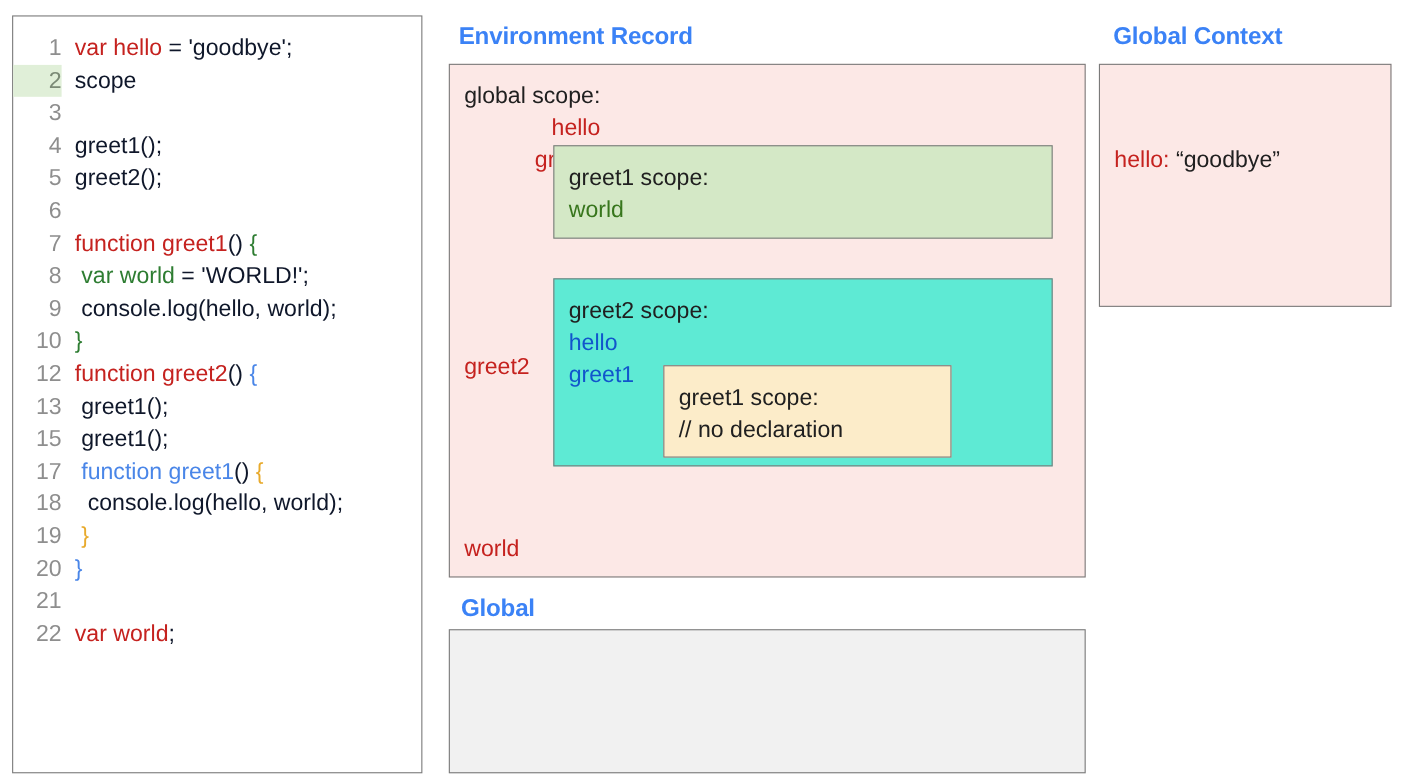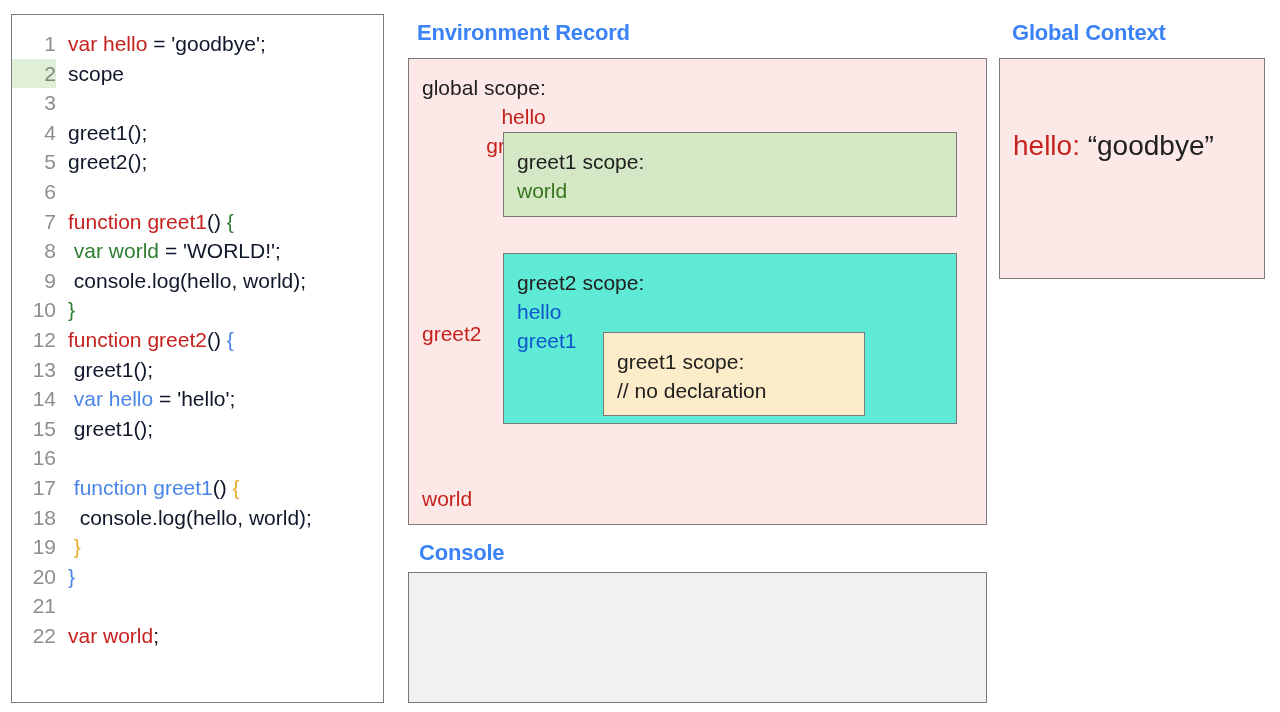--- a/index.html
+++ b/index.html
@@ -161,21 +161,21 @@
     width: 266px;
     height: 221px;
     box-sizing: border-box;
     background: #fce8e6;
     border: 1.5px solid #7a7a7a;
   }
   #global-context .gc-lines {
     position: absolute;
     left: 13px;
     top: 14px;
-    font-size: 28px;
+    font-size: 21px;
     line-height: 29px;
     white-space: pre;
   }
 
   
   #console-panel {
     position: absolute;
     left: 408px;
     top: 572px;
     width: 579px;
@@ -201,23 +201,21 @@
       <div class="code-line"><span class="ln">3</span><span class="code-text"><span class="t-black"></span></span></div>
       <div class="code-line"><span class="ln">4</span><span class="code-text"><span class="t-black">greet1();</span></span></div>
       <div class="code-line"><span class="ln">5</span><span class="code-text"><span class="t-black">greet2();</span></span></div>
       <div class="code-line"><span class="ln">6</span><span class="code-text"><span class="t-black"></span></span></div>
       <div class="code-line"><span class="ln">7</span><span class="code-text"><span class="t-red">function greet1</span><span class="t-black">() </span><span class="t-green">{</span></span></div>
       <div class="code-line"><span class="ln">8</span><span class="code-text"><span class="t-black"> </span><span class="t-green">var world</span><span class="t-black"> = 'WORLD!';</span></span></div>
       <div class="code-line"><span class="ln">9</span><span class="code-text"><span class="t-black"> console.log(hello, world);</span></span></div>
       <div class="code-line"><span class="ln">10</span><span class="code-text"><span class="t-green">}</span></span></div>
       <div class="code-line"><span class="ln">12</span><span class="code-text"><span class="t-red">function greet2</span><span class="t-black">() </span><span class="t-blue">{</span></span></div>
       <div class="code-line"><span class="ln">13</span><span class="code-text"><span class="t-black"> greet1();</span></span></div>
-      <div class="code-line"><span class="ln">14</span><span class="code-text"><span class="t-black"> </span><span class="t-blue">var hello</span><span class="t-black"> = 'hello';</span></span></div>
       <div class="code-line"><span class="ln">15</span><span class="code-text"><span class="t-black"> greet1();</span></span></div>
-      <div class="code-line"><span class="ln">16</span><span class="code-text"><span class="t-black"></span></span></div>
       <div class="code-line"><span class="ln">17</span><span class="code-text"><span class="t-black"> </span><span class="t-blue">function greet1</span><span class="t-black">() </span><span class="t-orange">{</span></span></div>
       <div class="code-line"><span class="ln">18</span><span class="code-text"><span class="t-black">  console.log(hello, world);</span></span></div>
       <div class="code-line"><span class="ln">19</span><span class="code-text"><span class="t-black"> </span><span class="t-orange">}</span></span></div>
       <div class="code-line"><span class="ln">20</span><span class="code-text"><span class="t-blue">}</span></span></div>
       <div class="code-line"><span class="ln">21</span><span class="code-text"><span class="t-black"></span></span></div>
       <div class="code-line"><span class="ln">22</span><span class="code-text"><span class="t-red">var world</span><span class="t-black">;</span></span></div>
     </div>
 </div>
 
 <div class="section-title" id="env-title">Environment Record</div>
@@ -258,17 +256,17 @@
 </div>
 
 <div class="section-title" id="gc-title">Global Context</div>
 
 <div id="global-context">
   <div class="gc-lines">
     <div><span class="lbl-red">hello:</span><span class="lbl-black"> “goodbye”</span></div>
   </div>
 </div>
 
-<div class="section-title" id="console-title">Console</div>
+<div class="section-title" id="console-title">Global</div>
 
 <div id="console-panel">
   <div id="console-output"></div>
 </div>
 
 </body></html>

